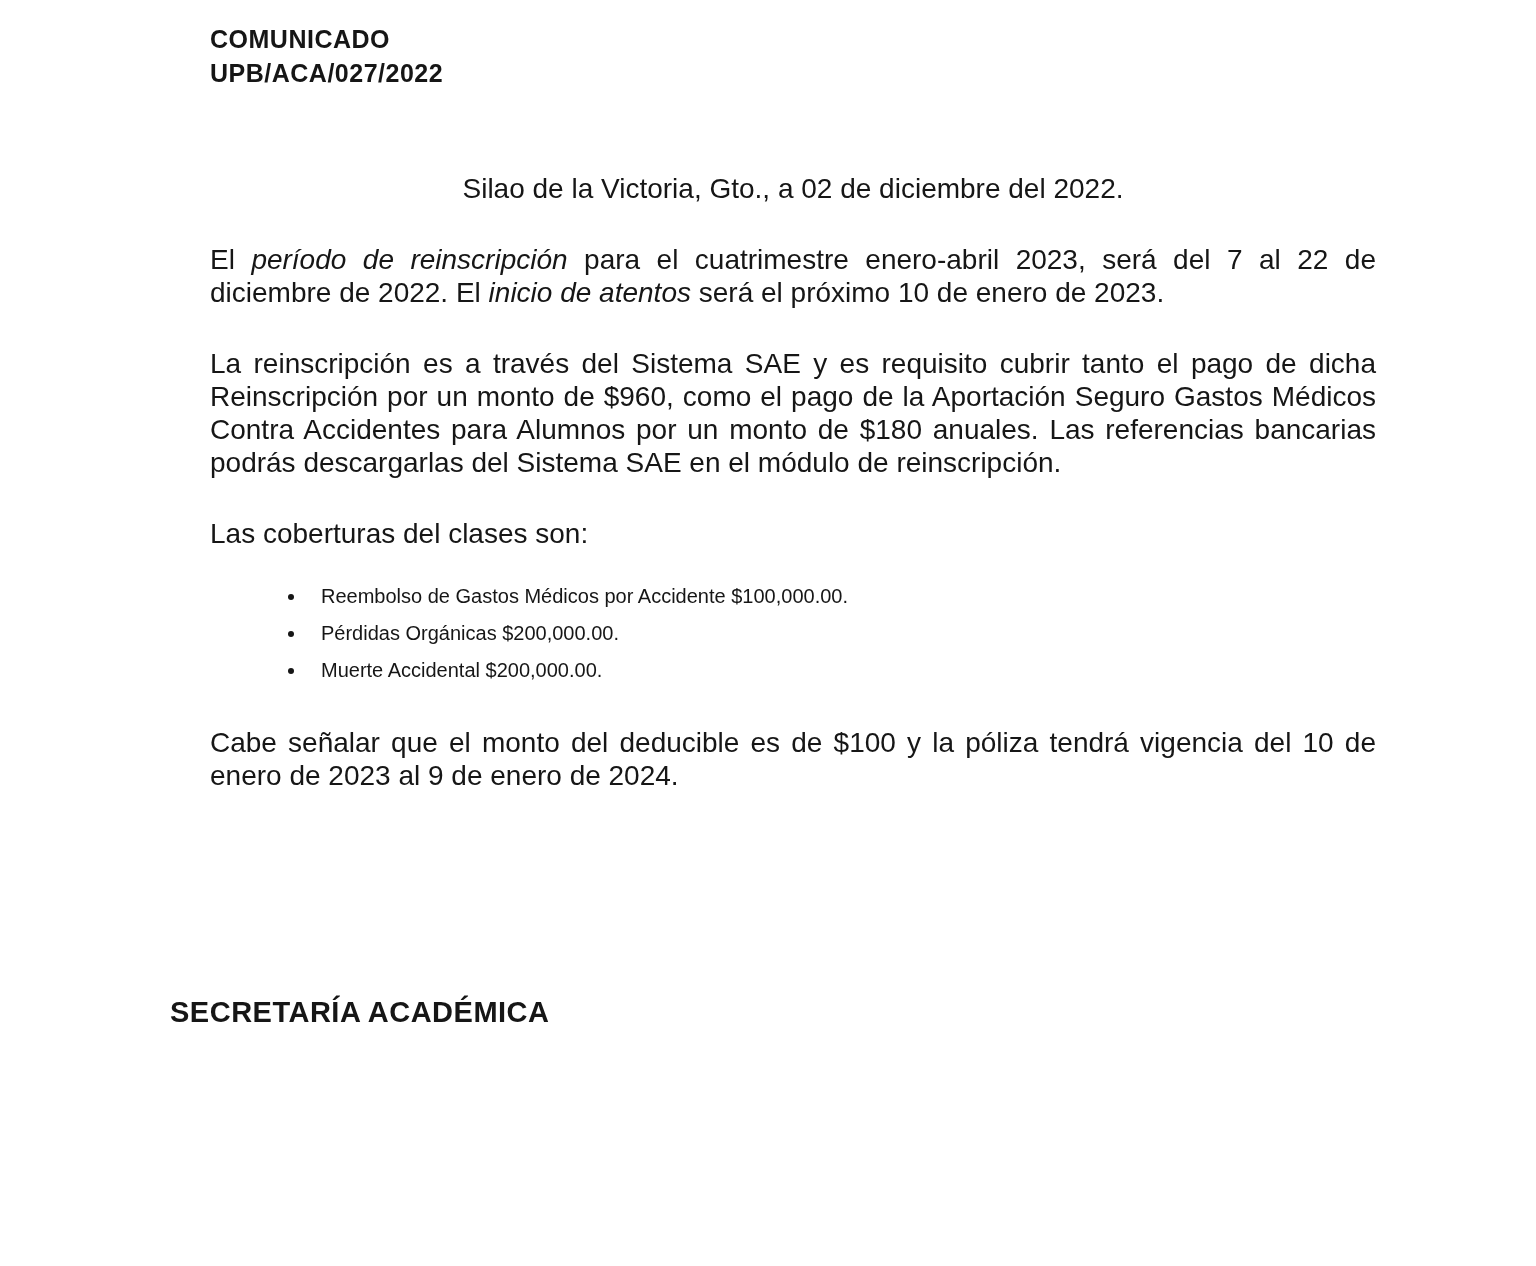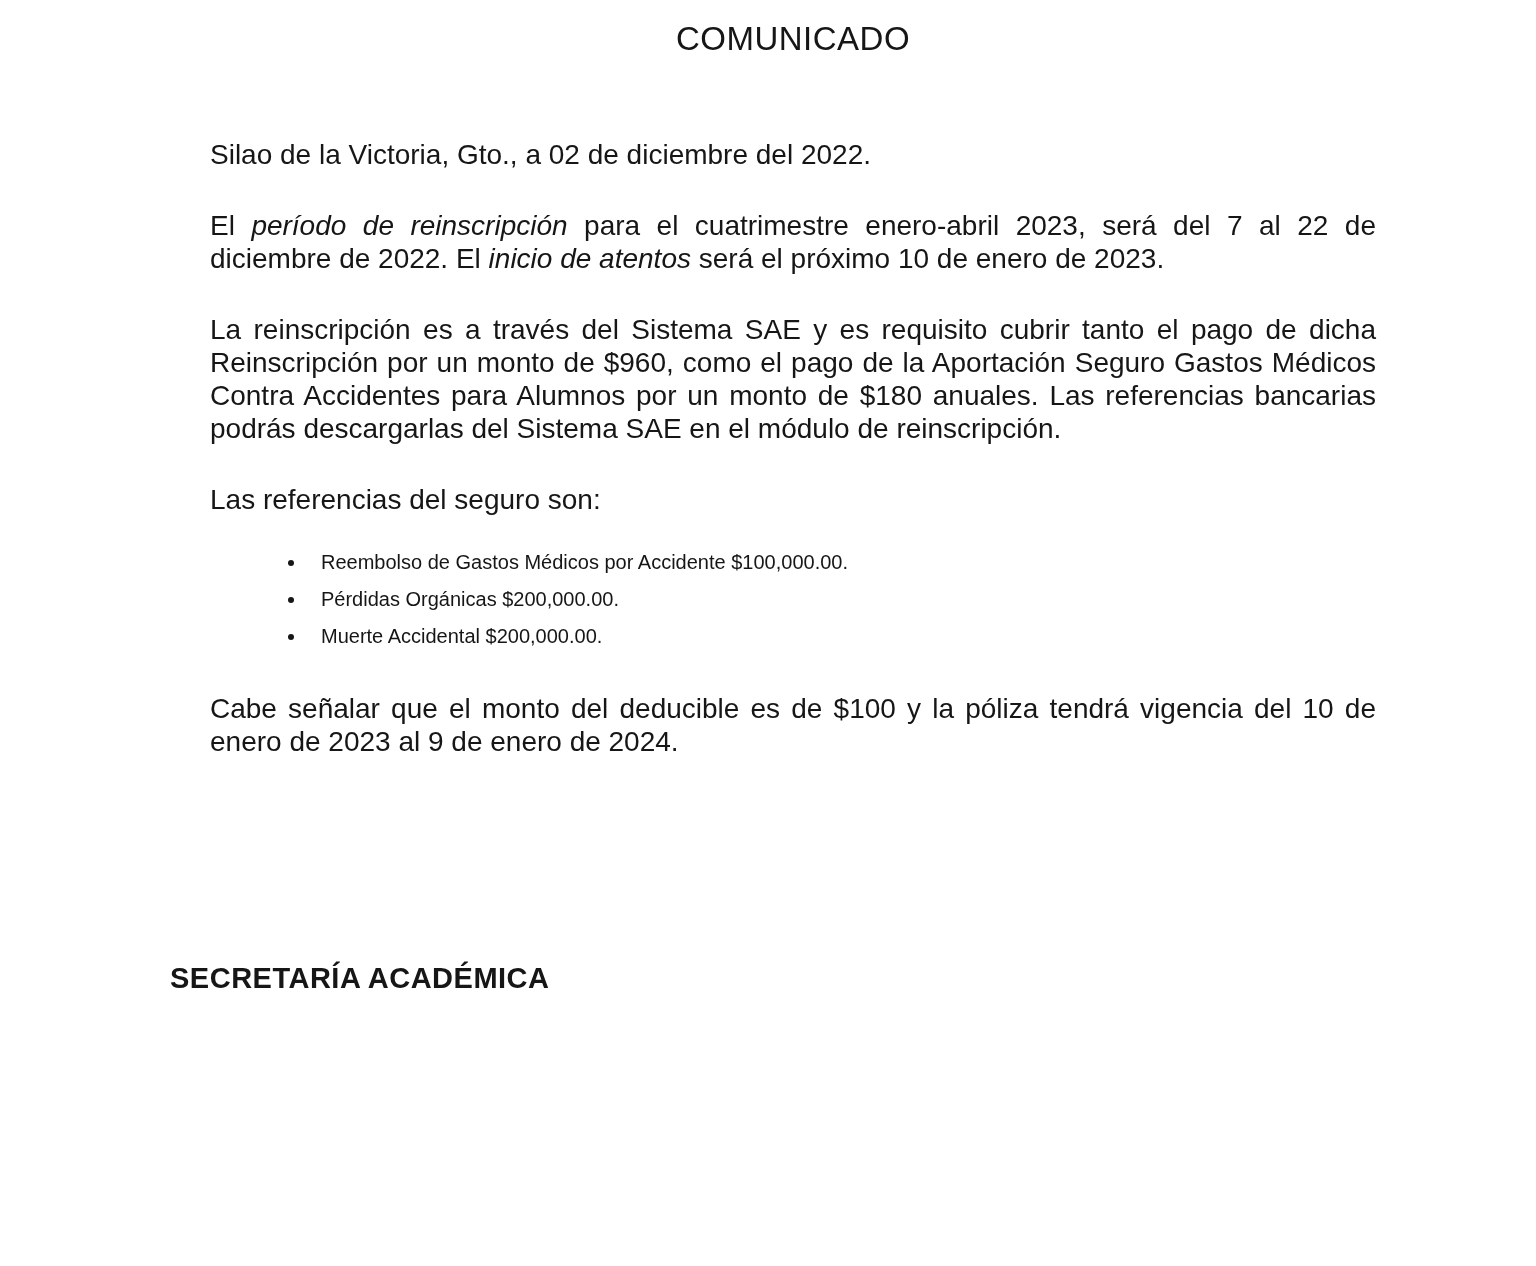--- a/index.html
+++ b/index.html
@@ -17,29 +17,28 @@
     font-family: "Liberation Sans", "DejaVu Sans", sans-serif;
     color: #161616;
   }
   .content {
     position: absolute;
     left: 210px;
     top: 22px;
     width: 1166px;
   }
   .doc-header {
-    text-align: center;
-    font-weight: normal;
-    font-size: 33px;
+    font-weight: bold;
+    font-size: 25px;
     line-height: 34px;
     letter-spacing: 0.5px;
   }
   .dateline {
     margin-top: 82px;
-    text-align: left;
+    text-align: center;
     font-size: 28px;
     line-height: 33px;
   }
   .salutation {
     margin-top: 100px;
     font-weight: bold;
     font-size: 28px;
     line-height: 33px;
   }
   .para {
@@ -77,30 +76,31 @@
   }
 </style>
 </head>
 <body>
 
 <div class="page">
   <div class="content">
 
     <header class="doc-header">
       <div>COMUNICADO</div>
+      <div>UPB/ACA/027/2022</div>
     </header>
 
     <div class="dateline">Silao de la Victoria, Gto., a 02 de diciembre del 2022.</div>
 
 
     <p class="para"><span>El </span><em>período de reinscripción</em><span> para el cuatrimestre enero-abril 2023, será del 7 al 22 de diciembre de 2022.  El </span><em>inicio de atentos</em><span> será el próximo 10 de enero de 2023.</span></p>
 
     <p class="para">La reinscripción es a través del Sistema SAE y es requisito cubrir tanto el pago de dicha Reinscripción por un monto de $960, como el pago de la Aportación Seguro Gastos Médicos Contra Accidentes para Alumnos por un monto de $180 anuales. Las referencias bancarias podrás descargarlas del Sistema SAE en el módulo de reinscripción.</p>
 
-    <p class="para no-justify">Las referencias del seguro son:</p>
+    <p class="para no-justify">Las coberturas del clases son:</p>
 
     <ul class="coverage-list">
       <li>Reembolso de Gastos Médicos por Accidente $100,000.00.</li>
       <li>Pérdidas Orgánicas $200,000.00.</li>
       <li>Muerte Accidental $200,000.00.</li>
     </ul>
 
     <p class="para">Cabe señalar que el monto del deducible es de $100 y la póliza tendrá vigencia del 10 de enero de 2023 al 9 de enero de 2024.</p>
 
 

